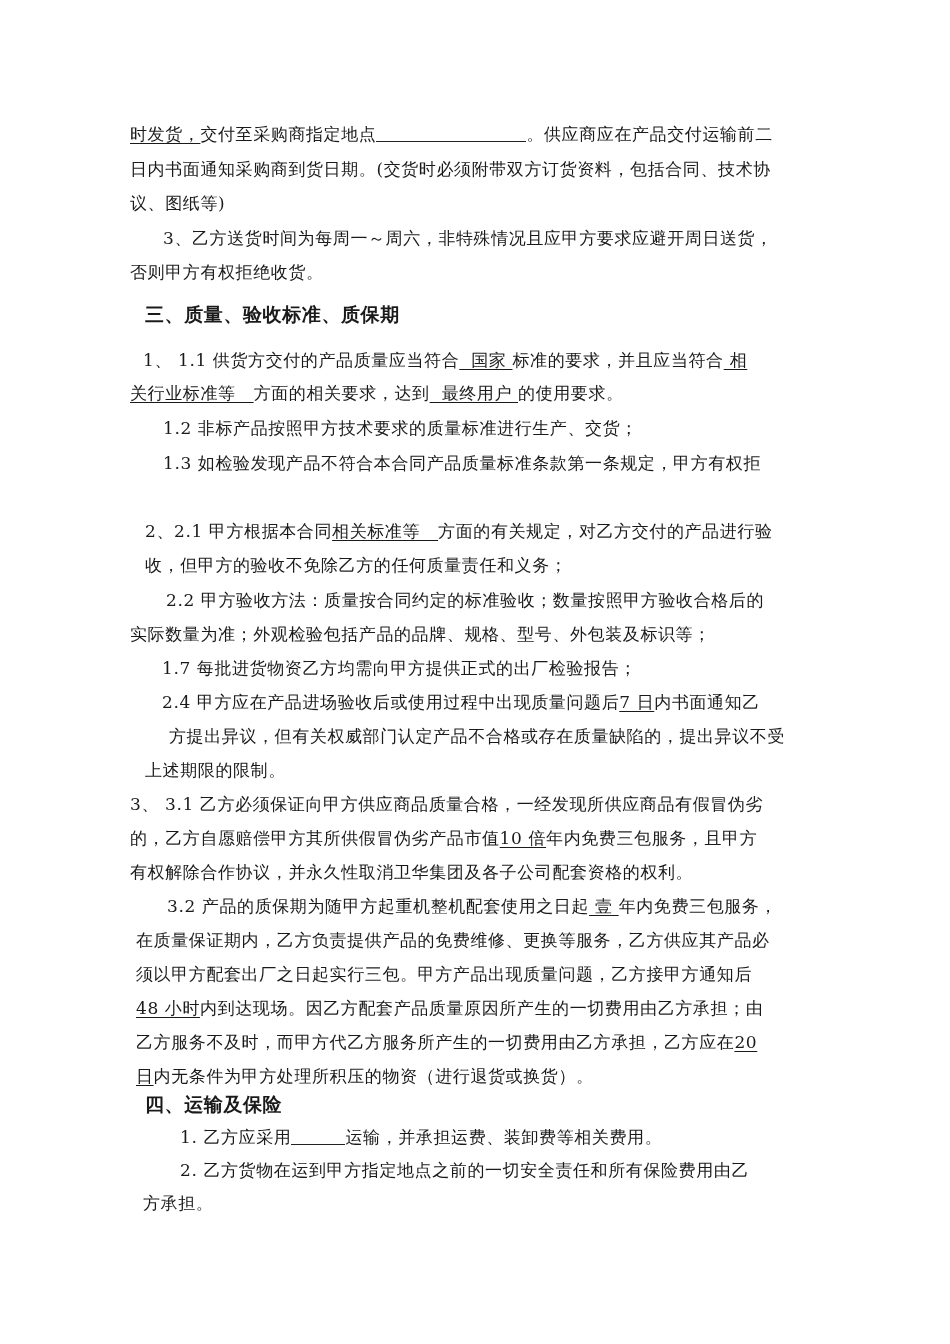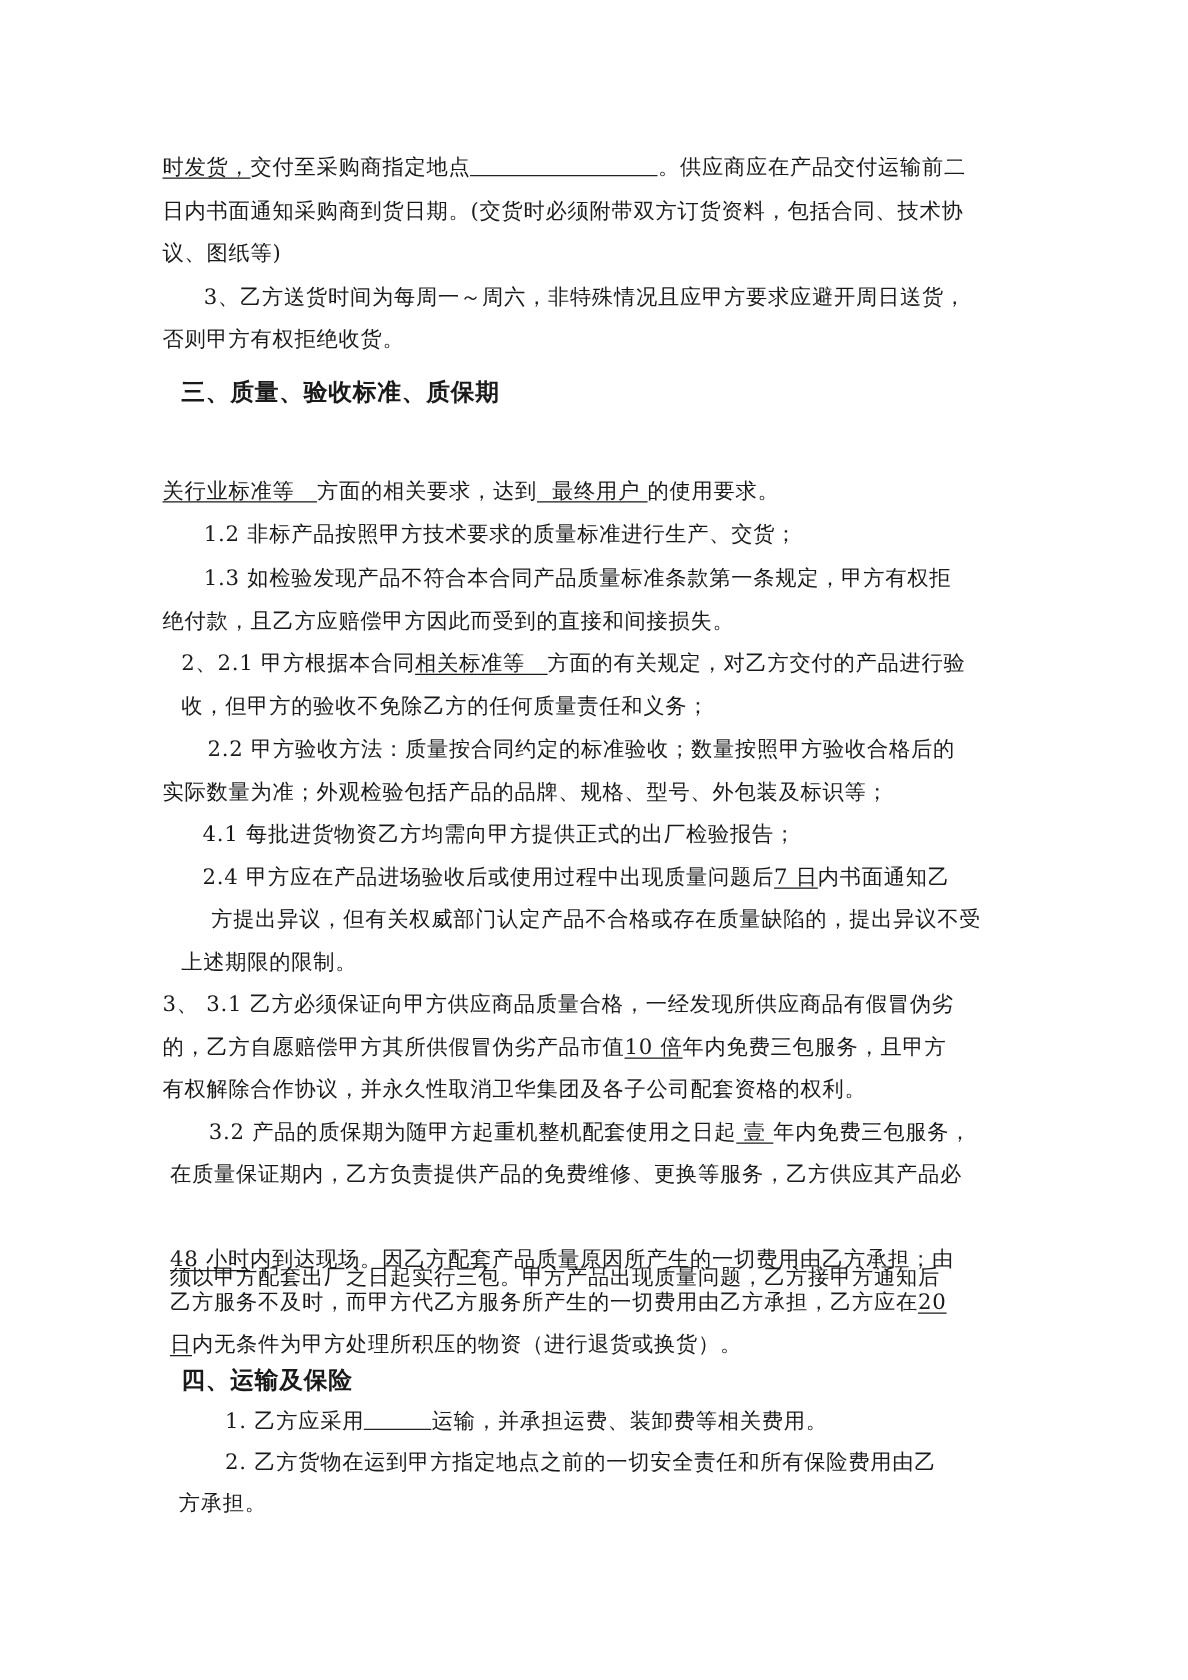--- a/index.html
+++ b/index.html
@@ -54,54 +54,56 @@
   <div class="line" style="left:130px; top:122px;">
     <span class="u">时发货，</span><span>交付至采购商指定地点</span><span class="blank" style="width:150px;"></span><span>。供应商应在产品交付运输前二</span>
   </div>
   <div class="line" style="left:130px; top:157px;">日内书面通知采购商到货日期。(交货时必须附带双方订货资料，包括合同、技术协</div>
   <div class="line" style="left:130px; top:191px;">议、图纸等)</div>
   <div class="line" style="left:163px; top:226px;">3、乙方送货时间为每周一～周六，非特殊情况且应甲方要求应避开周日送货，</div>
   <div class="line" style="left:130px; top:260px;">否则甲方有权拒绝收货。</div>
 
   <div class="line heading" style="left:145px; top:302px;">三、质量、验收标准、质保期</div>
 
+  <div class="line" style="left:143px; top:348px;">
+    <span>1、 1.1 供货方交付的产品质量应当符合</span><span class="u" style="white-space:pre;">  国家 </span><span>标准的要求，并且应当符合</span><span class="u" style="white-space:pre;"> 相</span>
+  </div>
   <div class="line" style="left:130px; top:381px;">
     <span class="u" style="white-space:pre;">关行业标准等   </span><span>方面的相关要求，达到</span><span class="u" style="white-space:pre;">  最终用户 </span><span>的使用要求。</span>
   </div>
 
   <div class="line" style="left:163px; top:416px;">1.2 非标产品按照甲方技术要求的质量标准进行生产、交货；</div>
   <div class="line" style="left:163px; top:451px;">1.3 如检验发现产品不符合本合同产品质量标准条款第一条规定，甲方有权拒</div>
-  <div class="line" style="left:130px; top:485px;">绝付款，且乙方应赔偿甲方因此而受到的直接和间接损失。</div>
 
   <div class="line" style="left:145px; top:519px;">
     <span>2、2.1 甲方根据本合同</span><span class="u" style="white-space:pre;">相关标准等   </span><span>方面的有关规定，对乙方交付的产品进行验</span>
   </div>
   <div class="line" style="left:145px; top:553px;">收，但甲方的验收不免除乙方的任何质量责任和义务；</div>
 
   <div class="line" style="left:166px; top:588px;">2.2 甲方验收方法：质量按合同约定的标准验收；数量按照甲方验收合格后的</div>
   <div class="line" style="left:130px; top:622px;">实际数量为准；外观检验包括产品的品牌、规格、型号、外包装及标识等；</div>
-  <div class="line" style="left:162px; top:656px;">4.1 每批进货物资乙方均需向甲方提供正式的出厂检验报告；</div>
+  <div class="line" style="left:162px; top:656px;">1.7 每批进货物资乙方均需向甲方提供正式的出厂检验报告；</div>
 
   <div class="line" style="left:162px; top:690px;">
     <span>2.4 甲方应在产品进场验收后或使用过程中出现质量问题后</span><span class="u">7 日</span><span>内书面通知乙</span>
   </div>
   <div class="line" style="left:145px; top:724px;margin-left:24px;">方提出异议，但有关权威部门认定产品不合格或存在质量缺陷的，提出异议不受</div>
   <div class="line" style="left:145px; top:758px;">上述期限的限制。</div>
 
   <div class="line" style="left:130px; top:792px;">3、 3.1 乙方必须保证向甲方供应商品质量合格，一经发现所供应商品有假冒伪劣</div>
   <div class="line" style="left:130px; top:826px;">
     <span>的，乙方自愿赔偿甲方其所供假冒伪劣产品市值</span><span class="u">10 倍</span><span>年内免费三包服务，且甲方</span>
   </div>
   <div class="line" style="left:130px; top:860px;">有权解除合作协议，并永久性取消卫华集团及各子公司配套资格的权利。</div>
 
   <div class="line" style="left:167px; top:894px;">
     <span>3.2 产品的质保期为随甲方起重机整机配套使用之日起</span><span class="u" style="white-space:pre;"> 壹 </span><span>年内免费三包服务，</span>
   </div>
   <div class="line" style="left:136px; top:928px;">在质量保证期内，乙方负责提供产品的免费维修、更换等服务，乙方供应其产品必</div>
-  <div class="line" style="left:136px; top:1012px;font-family:Liberation Mono, monospace;">须以甲方配套出厂之日起实行三包。甲方产品出现质量问题，乙方接甲方通知后</div>
+  <div class="line" style="left:136px; top:962px;">须以甲方配套出厂之日起实行三包。甲方产品出现质量问题，乙方接甲方通知后</div>
   <div class="line" style="left:136px; top:996px;">
     <span class="u">48 小时</span><span>内到达现场。因乙方配套产品质量原因所产生的一切费用由乙方承担；由</span>
   </div>
   <div class="line" style="left:136px; top:1030px;">
     <span>乙方服务不及时，而甲方代乙方服务所产生的一切费用由乙方承担，乙方应在</span><span class="u">20</span>
   </div>
   <div class="line" style="left:136px; top:1064px;">
     <span class="u">日</span><span>内无条件为甲方处理所积压的物资（进行退货或换货）。</span>
   </div>
 

